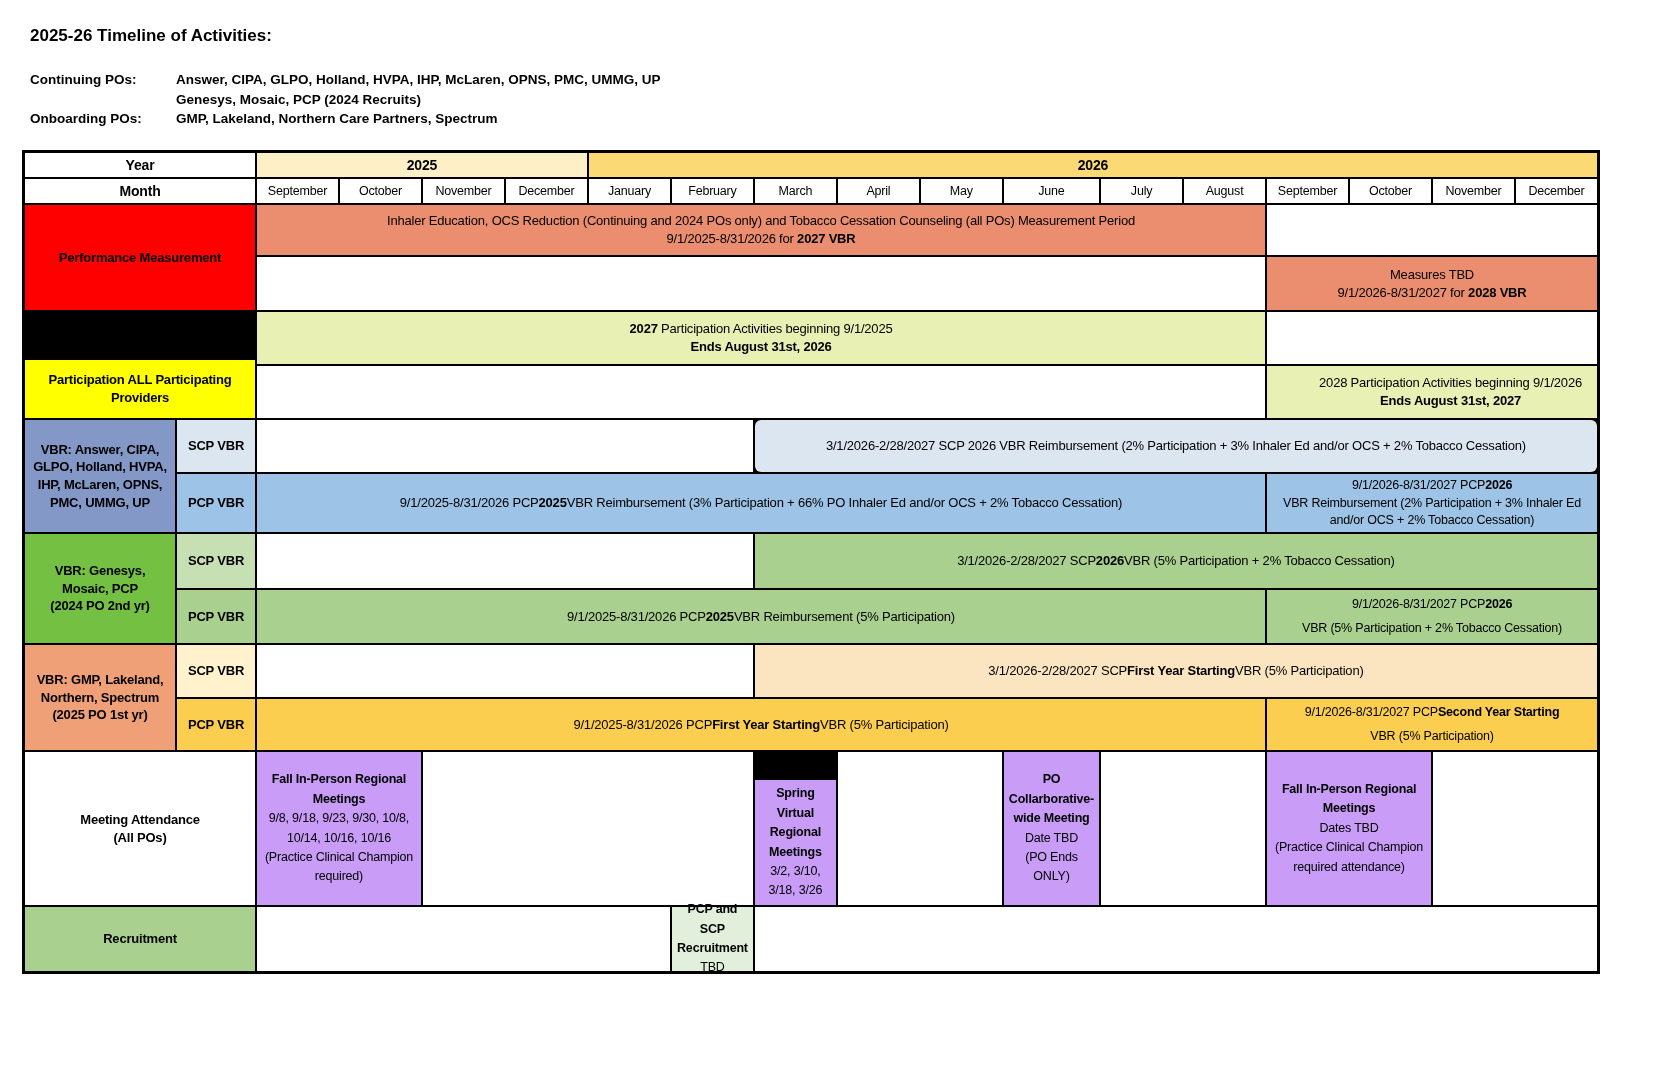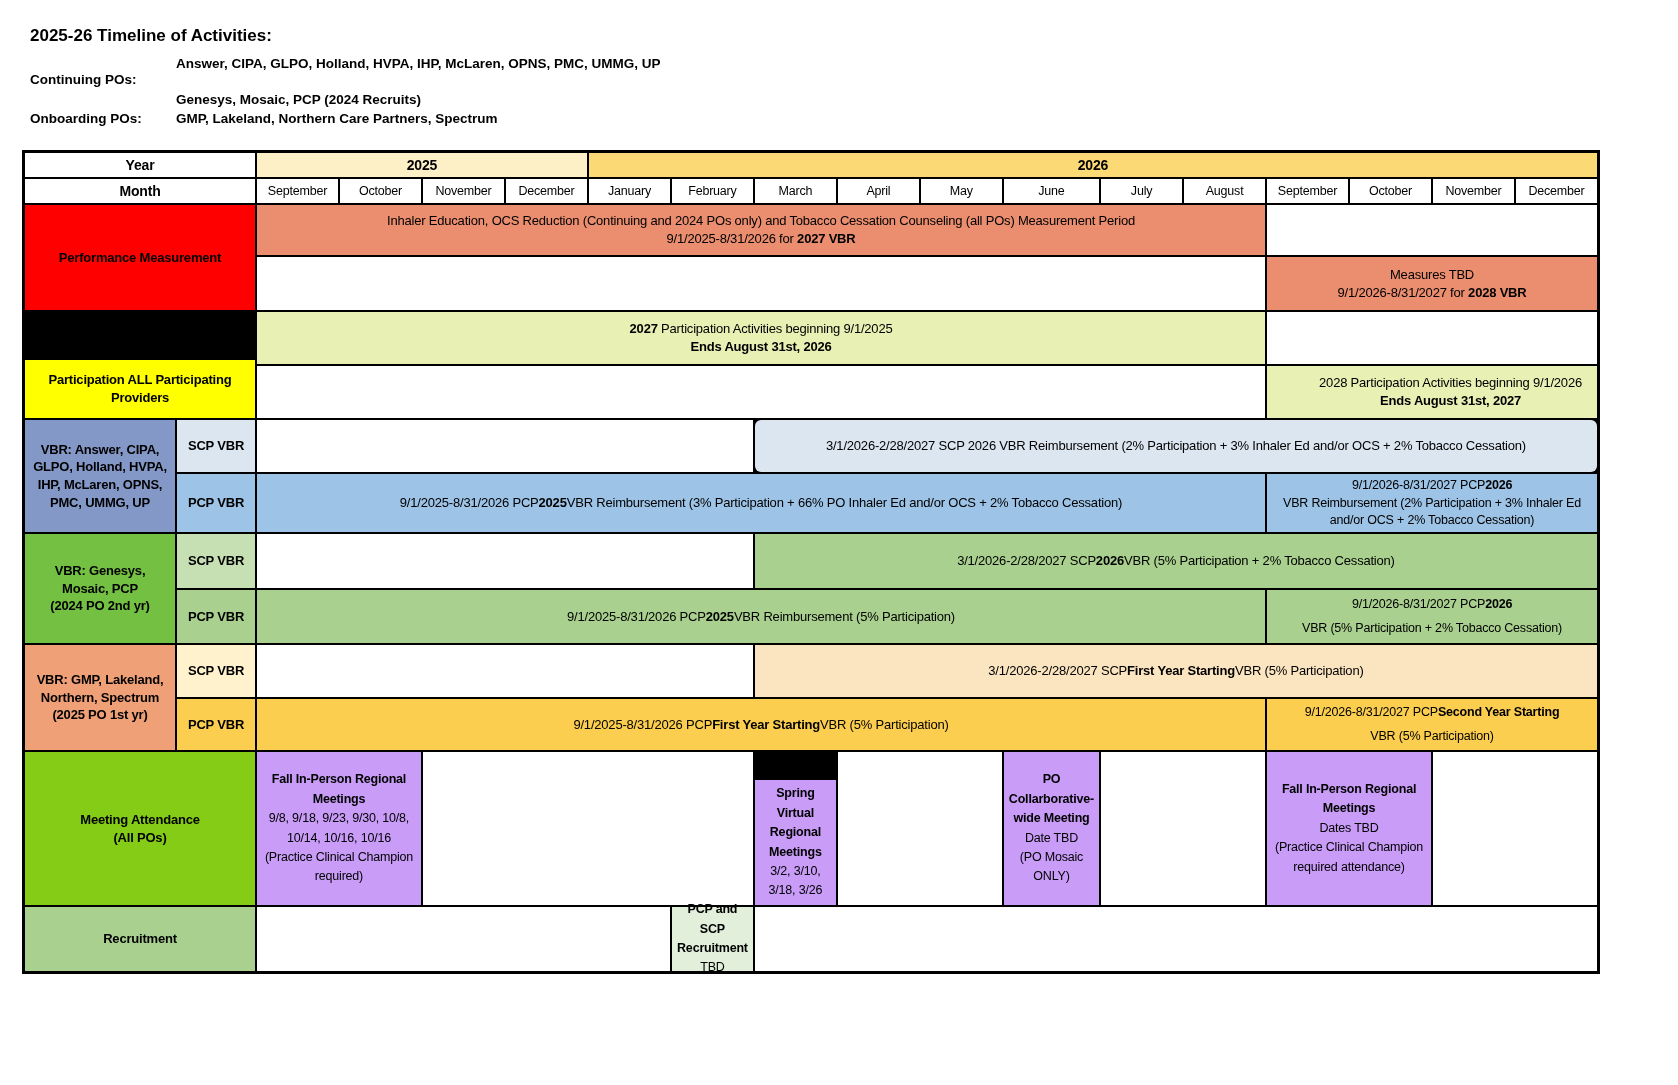--- a/index.html
+++ b/index.html
@@ -36,39 +36,39 @@
   .bg-bluelab  { background:#8498C8; }
   .bg-bluescp  { background:#DCE6F1; }
   .bg-bluepcp  { background:#9DC3E6; }
   .bg-grnlab   { background:#73C043; }
   .bg-grnscp   { background:#C6E0B4; }
   .bg-grnbar   { background:#A9D08E; }
   .bg-orglab   { background:#EFA077; }
   .bg-cream    { background:#FFF2CC; }
   .bg-creambar { background:#FBE5C0; }
   .bg-gold     { background:#FCCE4F; }
-  .bg-purple   { background:#84cc16;align-items:center; }
+  .bg-purple   { background:#ffffff;align-items:center; }
   .bg-purlight { background:#C99CF8; }
   .bg-recgrn   { background:#A9D08E; }
   .bg-recpale  { background:#E2EFDA; }
   .bg-y2025    { background:#FDF0C7; }
   .bg-y2026    { background:#FBD975; }
 
   .meetblk { font-size:12.5px; line-height:1.55; padding:4px 5px; }
   .small3 { font-size:12.5px; }
 </style>
 </head>
 <body>
 
 <div class="canvas">
 
   <div class="page-title">2025-26 Timeline of Activities:</div>
 
   <div class="po-label" style="top:72px;">Continuing POs:</div>
-  <div class="po-value" style="top:56px;">Answer, CIPA, GLPO, Holland, HVPA, IHP, McLaren, OPNS, PMC, UMMG, UP</div>
+  <div class="po-value" style="top:72px;">Answer, CIPA, GLPO, Holland, HVPA, IHP, McLaren, OPNS, PMC, UMMG, UP</div>
   <div class="po-value" style="top:92px;">Genesys, Mosaic, PCP (2024 Recruits)</div>
   <div class="po-label" style="top:111px;">Onboarding POs:</div>
   <div class="po-value" style="top:111px;">GMP, Lakeland, Northern Care Partners, Spectrum</div>
 
   <div class="grid">
 
     <div class="c hdr" style="grid-area:1/1/2/3;">Year</div>
     <div class="c hdr bg-y2025" style="grid-area:1/3/2/7;">2025</div>
     <div class="c hdr bg-y2026" style="grid-area:1/7/2/19;">2026</div>
 
@@ -189,21 +189,21 @@
       </div>
     <div class="c" style="grid-area:13/5/14/9;"></div>
     <div class="c meetblk bg-purlight" style="grid-area:13/9/14/10;margin-top:28px;">
         <div><span class="b">Spring Virtual Regional Meetings</span></div>
         <div><span>3/2, 3/10, 3/18, 3/26</span></div>
       </div>
     <div class="c" style="grid-area:13/10/14/12;"></div>
     <div class="c meetblk bg-purlight" style="grid-area:13/12/14/13;">
         <div><span class="b">PO Collarborative-wide Meeting</span></div>
         <div><span>Date TBD</span></div>
-        <div><span>(PO Mosaic ONLY)</span></div>
+        <div><span>(PO Ends ONLY)</span></div>
       </div>
     <div class="c" style="grid-area:13/13/14/15;"></div>
     <div class="c meetblk bg-purlight" style="grid-area:13/15/14/17;">
         <div><span class="b">Fall In-Person Regional Meetings</span></div>
         <div><span>Dates TBD</span></div>
         <div><span>(Practice Clinical Champion required attendance)</span></div>
       </div>
     <div class="c" style="grid-area:13/17/14/19;"></div>
 
     <div class="c bold bg-recgrn" style="grid-area:14/1/15/3;">Recruitment</div>

